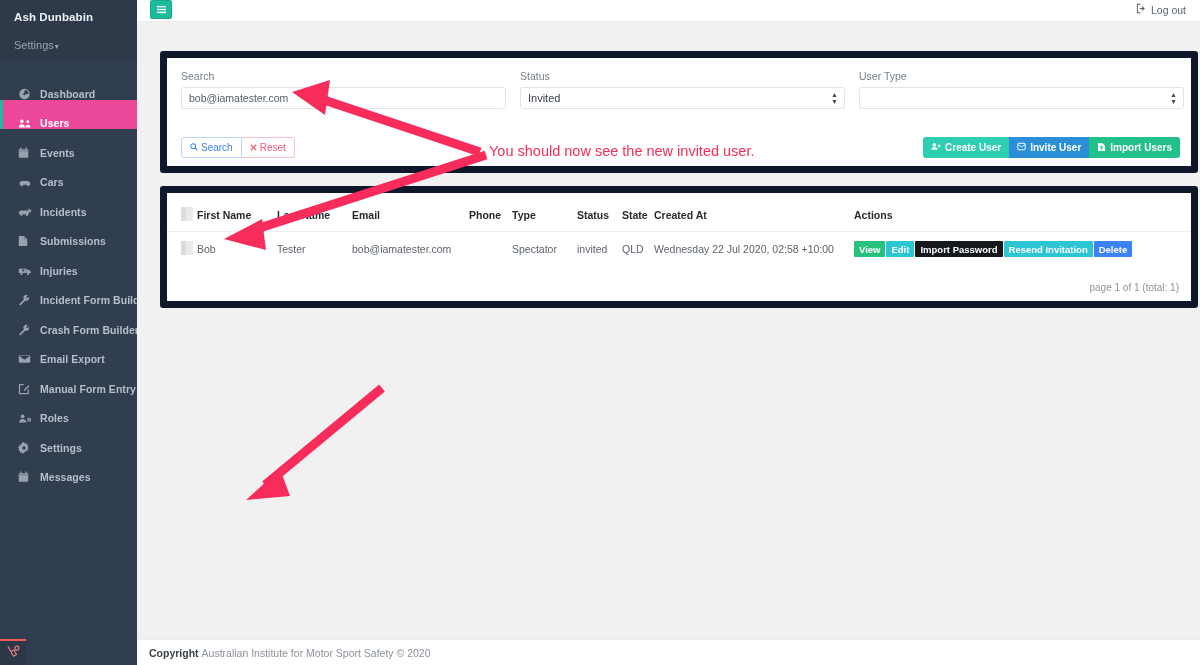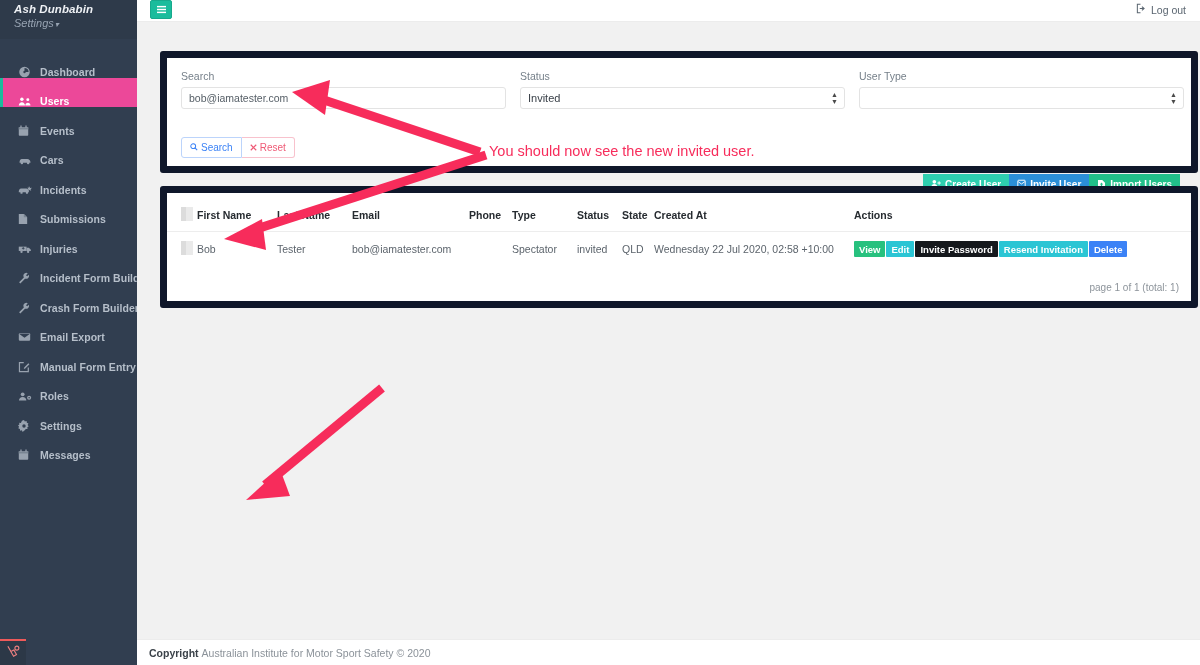--- a/index.html
+++ b/index.html
@@ -13,30 +13,29 @@
   }
 
   
   #sidebar {
     position: absolute; left: 0; top: 0;
     width: 137px; height: 665px;
     background: #313e50;
     color: #b8c1cc;
   }
   #sidebar-user {
-    padding: 3px 0 10px 14px;
+    padding: 11px 0 10px 14px;
     background: #2e3a4a;
-    font-style: italic;
   }
   #sidebar-user .name {
     font-size: 11.5px; font-weight: bold; color: #eef1f5;
     letter-spacing: .1px;
   }
   #sidebar-user .settings {
-    font-size: 11px; color: #97a3b2; margin-top: 2px;
+    font-size: 11px; color: #97a3b2; margin-top: 16px;
   }
   #sidebar-user .settings .caret { font-size: 8px; margin-left: 1px; }
   #sidebar-nav { margin-top: 9px; }
   .nav-item {
     display: flex; align-items: flex-end;
     height: 29.5px;
     padding-left: 15px;
     font-size: 10.5px;
     color: #b6bfca;
     border-left: 3px solid transparent;
@@ -150,21 +149,21 @@
   }
 
   
   #crud-group {
     position: absolute; right: 11px; top: 79px; display: flex;
     border-radius: 3px; overflow: hidden;
   }
   .btn-solid {
     height: 21px; display: flex; align-items: center; gap: 4px;
     padding: 0 8px; font-size: 10px; color: #fff; font-weight: bold;
-    cursor: pointer; white-space: nowrap; margin-top: 37px;
+    cursor: pointer; white-space: nowrap;
   }
   .btn-create { background: #2ecfb0; }
   .btn-invite { background: #2b8fd8; }
   .btn-import { background: #22c08a; }
 
   
   table { border-collapse: collapse; width: 100%; }
   #users-table { position: absolute; left: 0; top: 0; width: 100%; }
   #users-table th {
     font-size: 10.5px; color: #262b30; text-align: left;
@@ -527,21 +526,21 @@
           <td>bob@iamatester.com</td>
           <td></td>
           <td>Spectator</td>
           <td>invited</td>
           <td>QLD</td>
           <td>Wednesday 22 Jul 2020, 02:58 +10:00</td>
           <td>
             <div class="actions">
               <span class="act act-view">View</span>
               <span class="act act-edit">Edit</span>
-              <span class="act act-reset">Invite Password</span>
+              <span class="act act-reset">Import Password</span>
               <span class="act act-resend">Resend Invitation</span>
               <span class="act act-delete">Delete</span>
             </div>
           </td>
         </tr>
       </tbody>
     </table>
     <div id="pagination">page 1 of 1 (total: 1)</div>
   </div>
 

